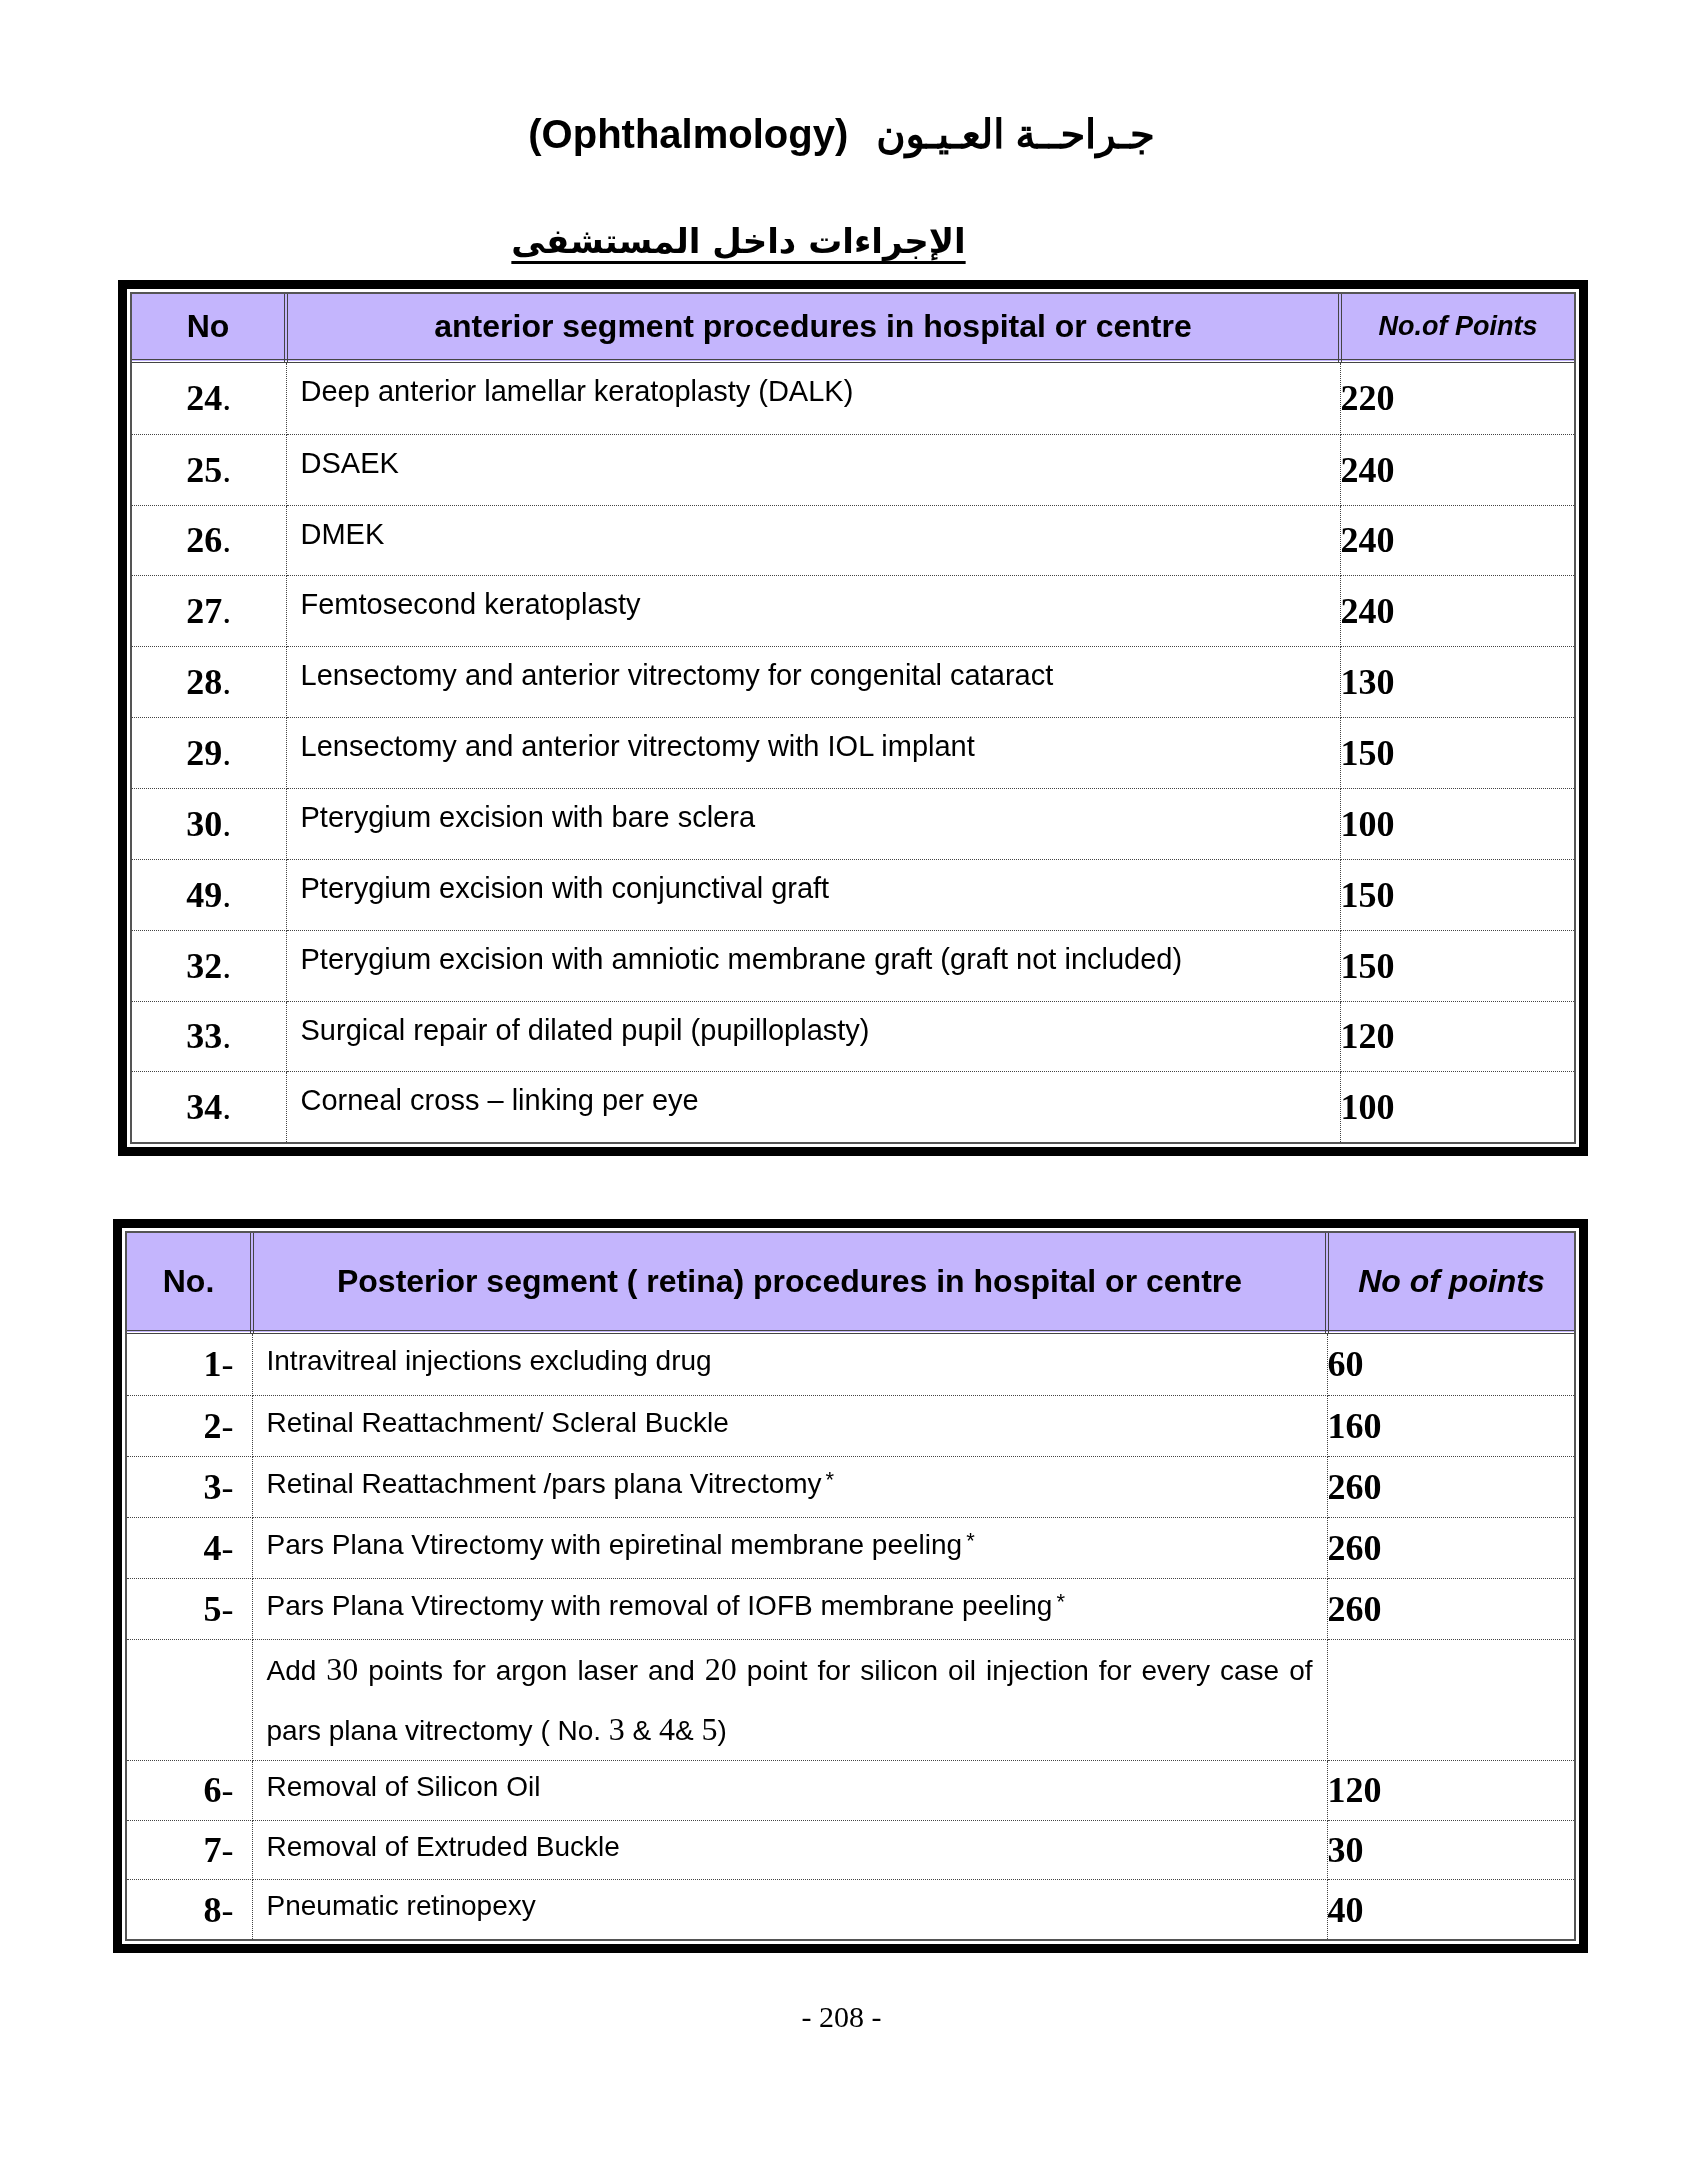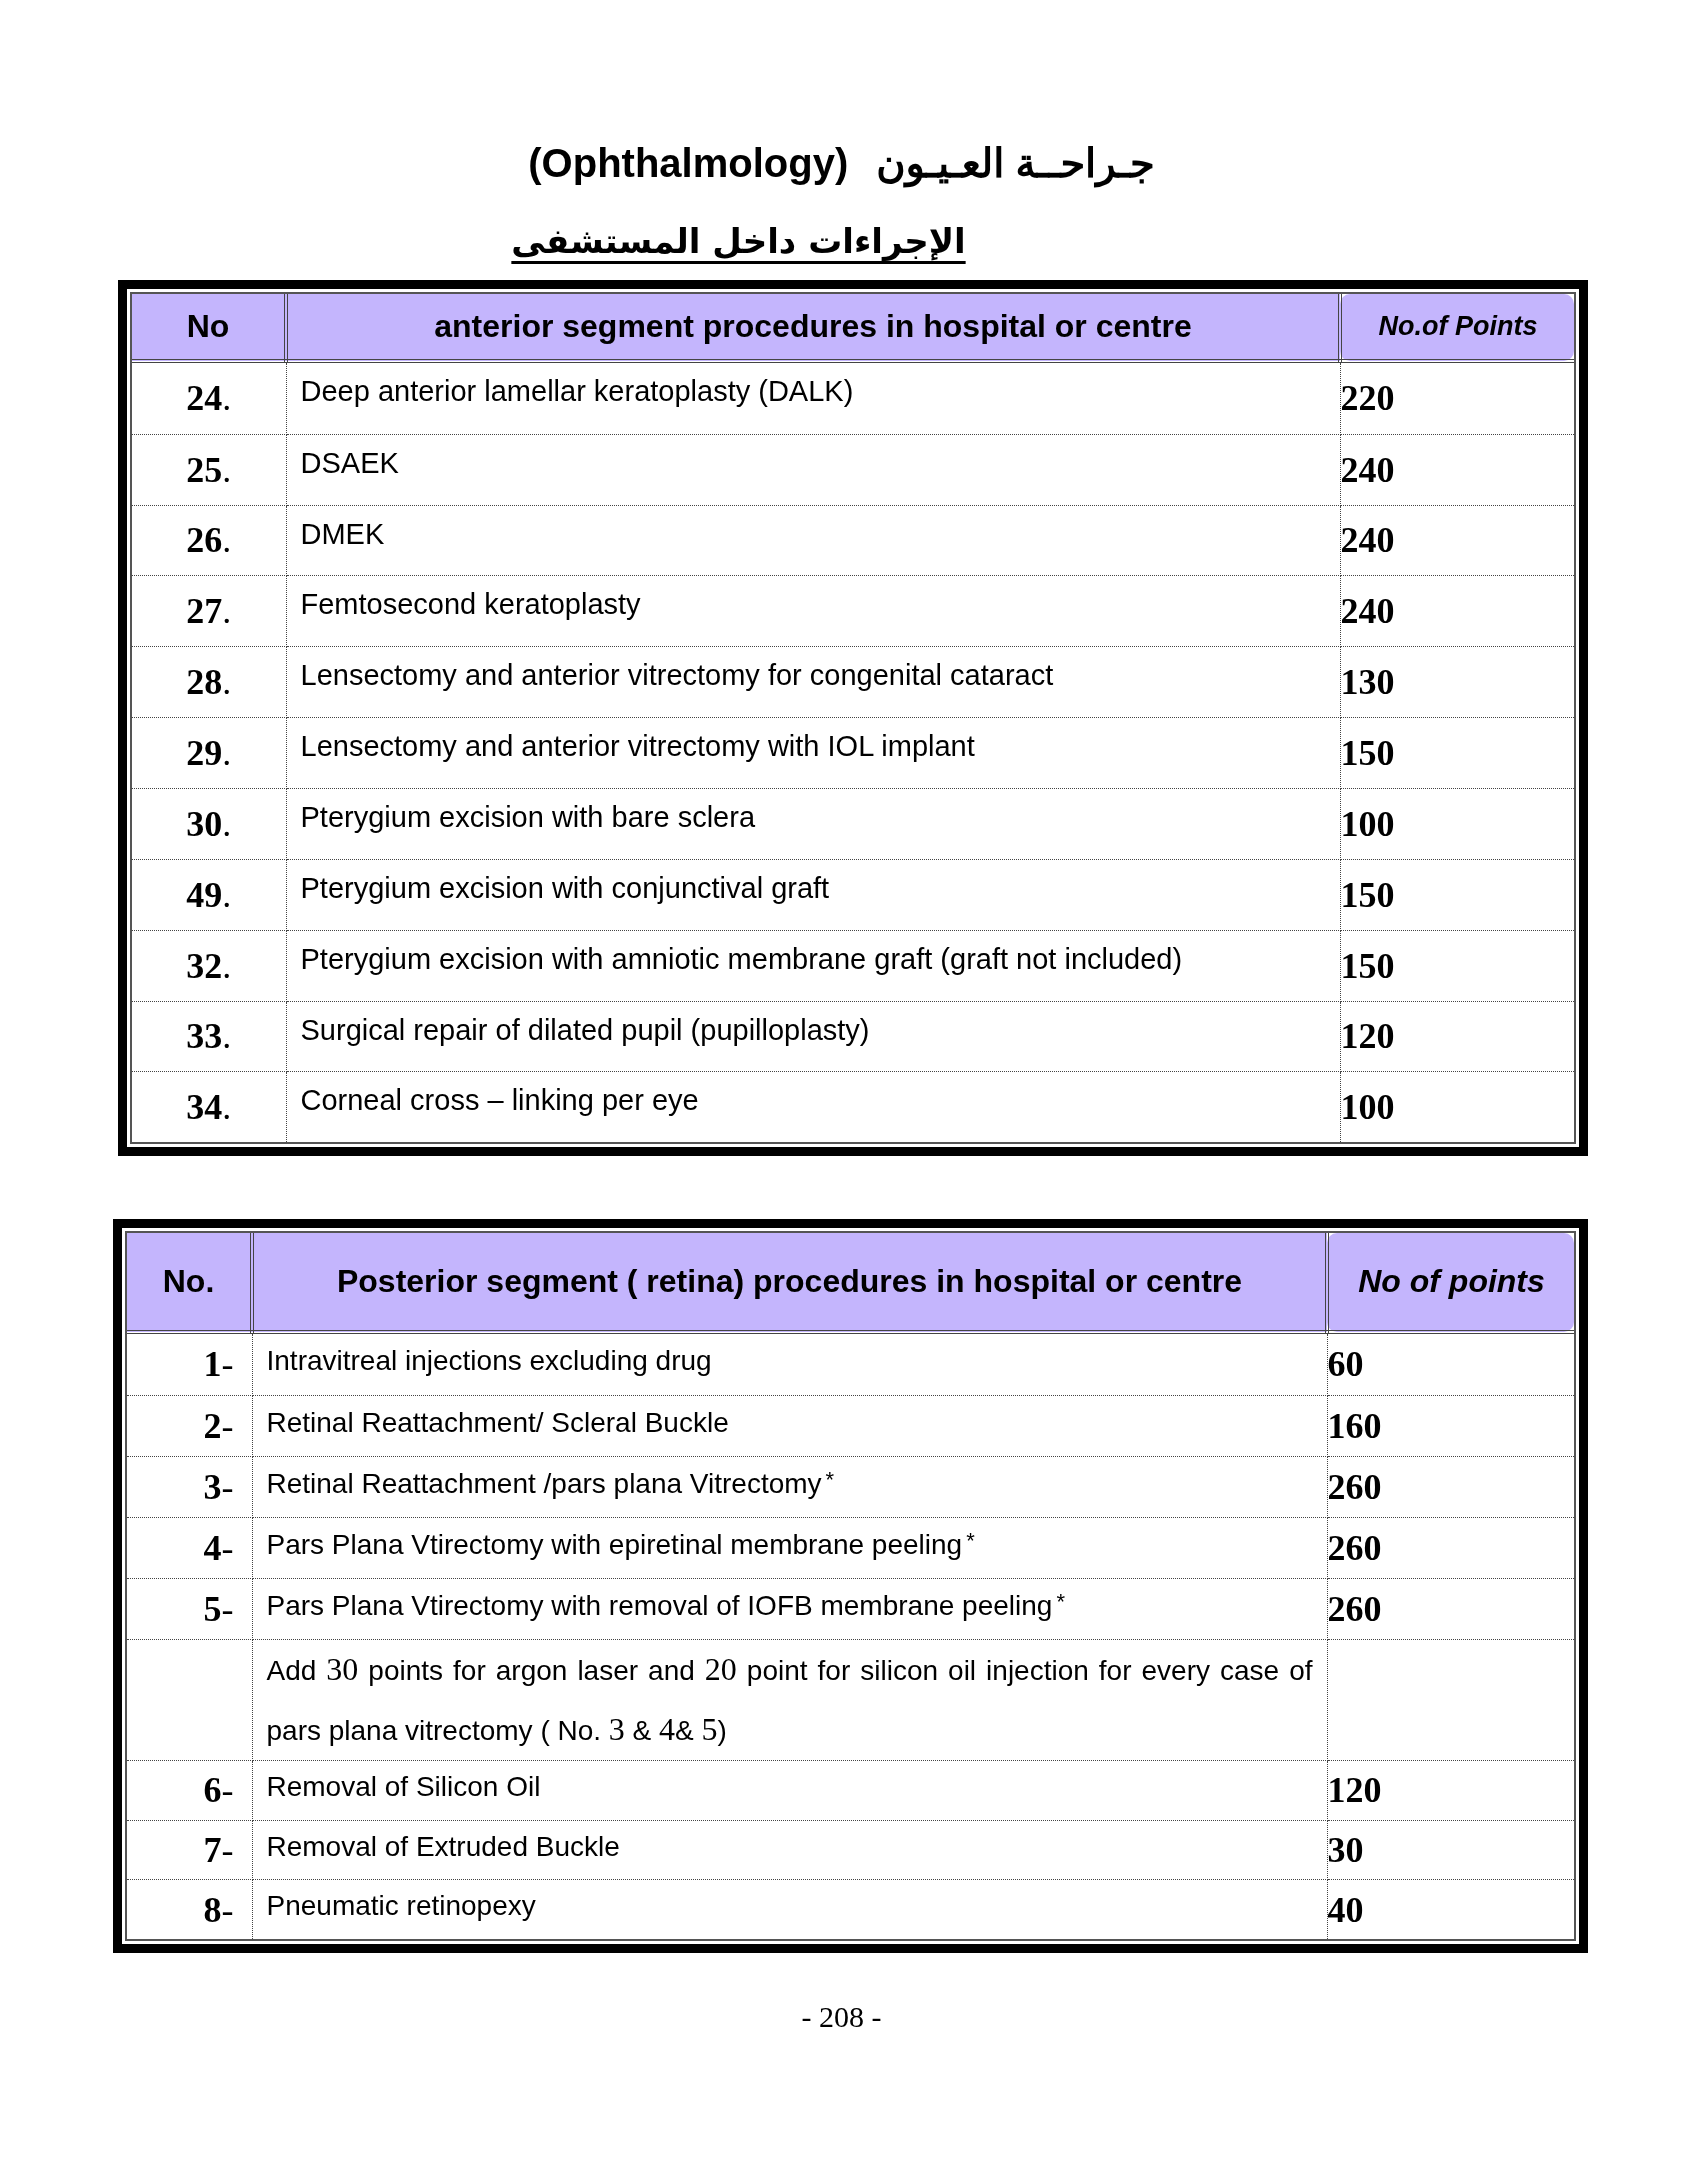--- a/index.html
+++ b/index.html
@@ -1,35 +1,35 @@
 <!DOCTYPE html>
 <html><head>
 <meta charset="utf-8">
 <style>
   html, body { margin: 0; padding: 0; background: #ffffff; }
   body { width: 1683px; height: 2178px; position: relative; overflow: hidden; color: #000; }
   .title {
     position: absolute; left: 0; width: 1683px; top: 107px; text-align: center;
-    font-family: "Liberation Sans", sans-serif; font-weight: bold; font-size: 40px; line-height: 55px; margin-top: 29px;
+    font-family: "Liberation Sans", sans-serif; font-weight: bold; font-size: 40px; line-height: 55px;
   }
   .title .ar { margin-left: 28px; }
   .subtitle {
     position: absolute; left: 0; width: 1477px; top: 216px; text-align: center;
     font-family: "DejaVu Sans", sans-serif; font-weight: bold; font-size: 34px; line-height: 50px;
   }
   .subtitle span { text-decoration: underline; text-decoration-thickness: 3px; text-underline-offset: 8px; }
 
   .tbl-wrap { position: absolute; border: 9px solid #000; box-sizing: border-box; background: #fff; }
   .tbl-inner { position: absolute; inset: 3px; border: 2px solid #555; box-sizing: border-box; }
   table { border-collapse: collapse; width: 100%; height: 100%; table-layout: fixed; }
   th {
     background: #c4b5fd; font-family: "Liberation Sans", sans-serif; font-weight: bold;
     border-bottom: 4px double #444; border-right: 4px double #444; padding: 0;
   }
-  th:last-child { border-right: none; border-radius: 10px; }
+  th:last-child { border-right: none; }
   th.pts { font-style: italic; font-size: 26px; }
   td { border-bottom: 1px dotted #444; border-right: 1px dotted #444; padding: 0; vertical-align: middle; }
   td:last-child { border-right: none; }
   tr:last-child td { border-bottom: none; }
   td.no { font-family: "Liberation Serif", serif; font-weight: bold; font-size: 36px; text-align: center; }
   td.no .sep { font-weight: normal; }
   td.proc { font-family: "Liberation Sans", sans-serif; font-size: 29px; padding-left: 14px; padding-right: 14px; }
   td.pts { font-family: "Liberation Serif", serif; font-weight: bold; font-size: 36px; text-align: left; }
 
   #t1 { left: 118px; top: 280px; width: 1470px; height: 876px; }

